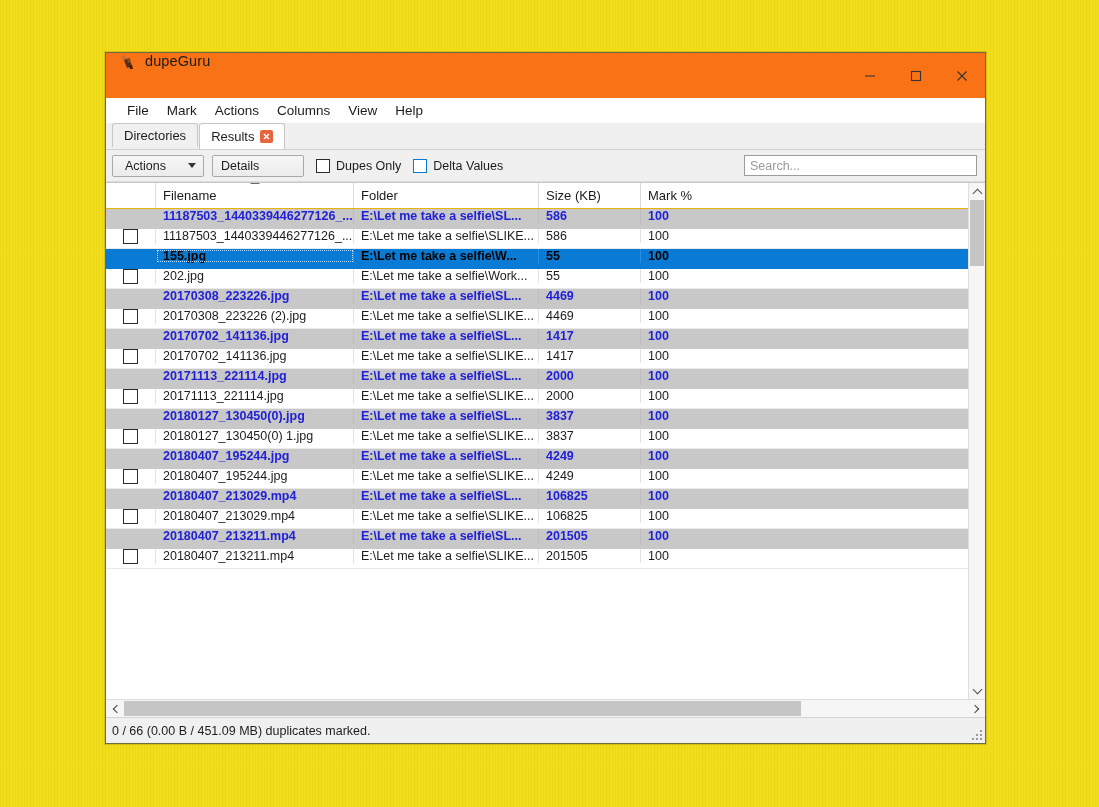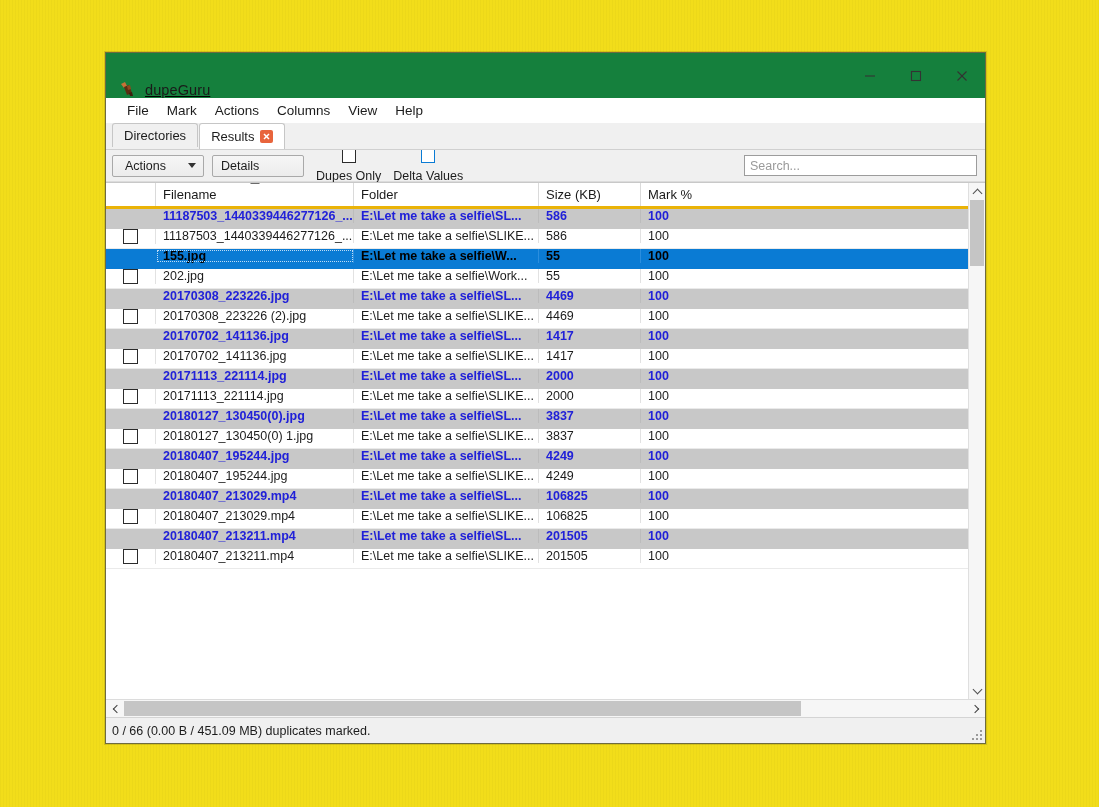--- a/index.html
+++ b/index.html
@@ -28,26 +28,25 @@
     background: #ffffff;
     border: 1px solid #6e6b3f;
     box-shadow: 0 0 0 1px rgba(0,0,0,0.12);
     display: flex;
     flex-direction: column;
   }
 
   
   .titlebar {
     height: 45px;
-    background: #15803d;
-    display: flex;
-    align-items: flex-end;
+    background: #f97316;
+    display: flex;
+    align-items: flex-start;
     flex: 0 0 auto;
     position: relative;
-    text-decoration: underline;
   }
   .title-icon {
     width: 18px; height: 18px;
     margin-left: 12px; margin-right: 9px;
     position: relative;
     flex: 0 0 auto;
   }
   .title-text {
     font-size: 14.5px;
     color: #1a1a1a;
@@ -166,21 +165,20 @@
     border-top: 5px solid #333;
   }
   .cb-group {
     display: flex;
     align-items: center;
     gap: 6px;
     font-size: 12.5px;
     color: #1c1c1c;
     cursor: default;
     margin-left: 4px;
-    flex-direction: column;
   }
   .cbox {
     width: 14px; height: 14px;
     background: #ffffff;
     border: 1.4px solid #2b2b2b;
     flex: 0 0 auto;
   }
   .cbox.focusring { border-color: #0a7bd4; }
   .search-wrap { margin-left: auto; }
   .search-input {
@@ -214,21 +212,21 @@
     flex: 1 1 auto;
     display: flex;
     flex-direction: column;
     min-width: 0;
     overflow: hidden;
   }
   .head-row {
     display: flex;
     height: 26px;
     background: #ffffff;
-    border-bottom: 3px solid #eab308;
+    border-bottom: 1px solid #eab308;
     flex: 0 0 auto;
     position: relative;
   }
   .head-cell {
     font-size: 13px;
     color: #1a1a1a;
     display: flex;
     align-items: center;
     padding-left: 7px;
     border-right: 1px solid #dadada;

